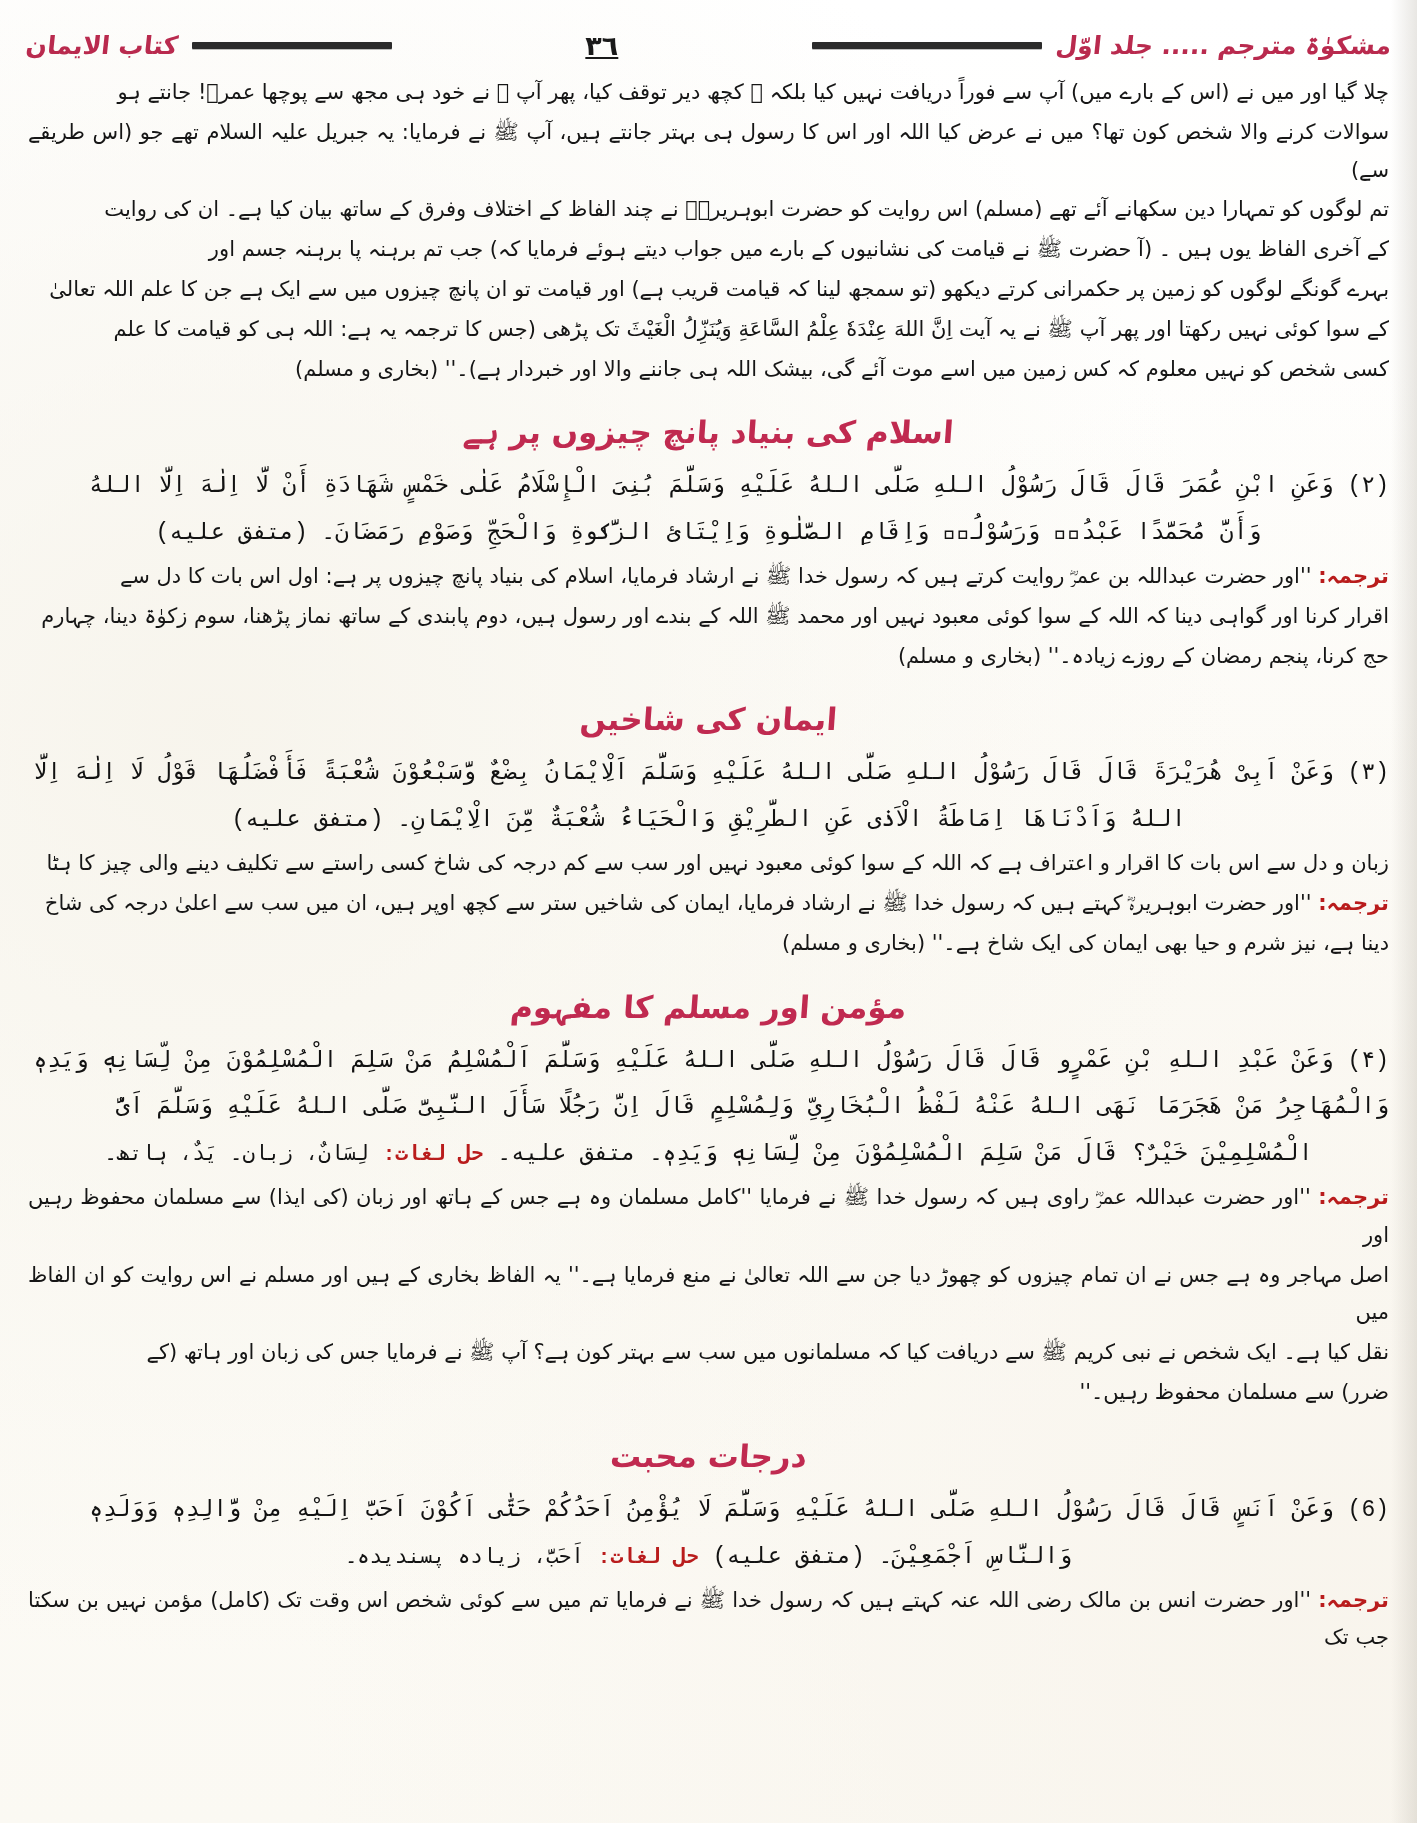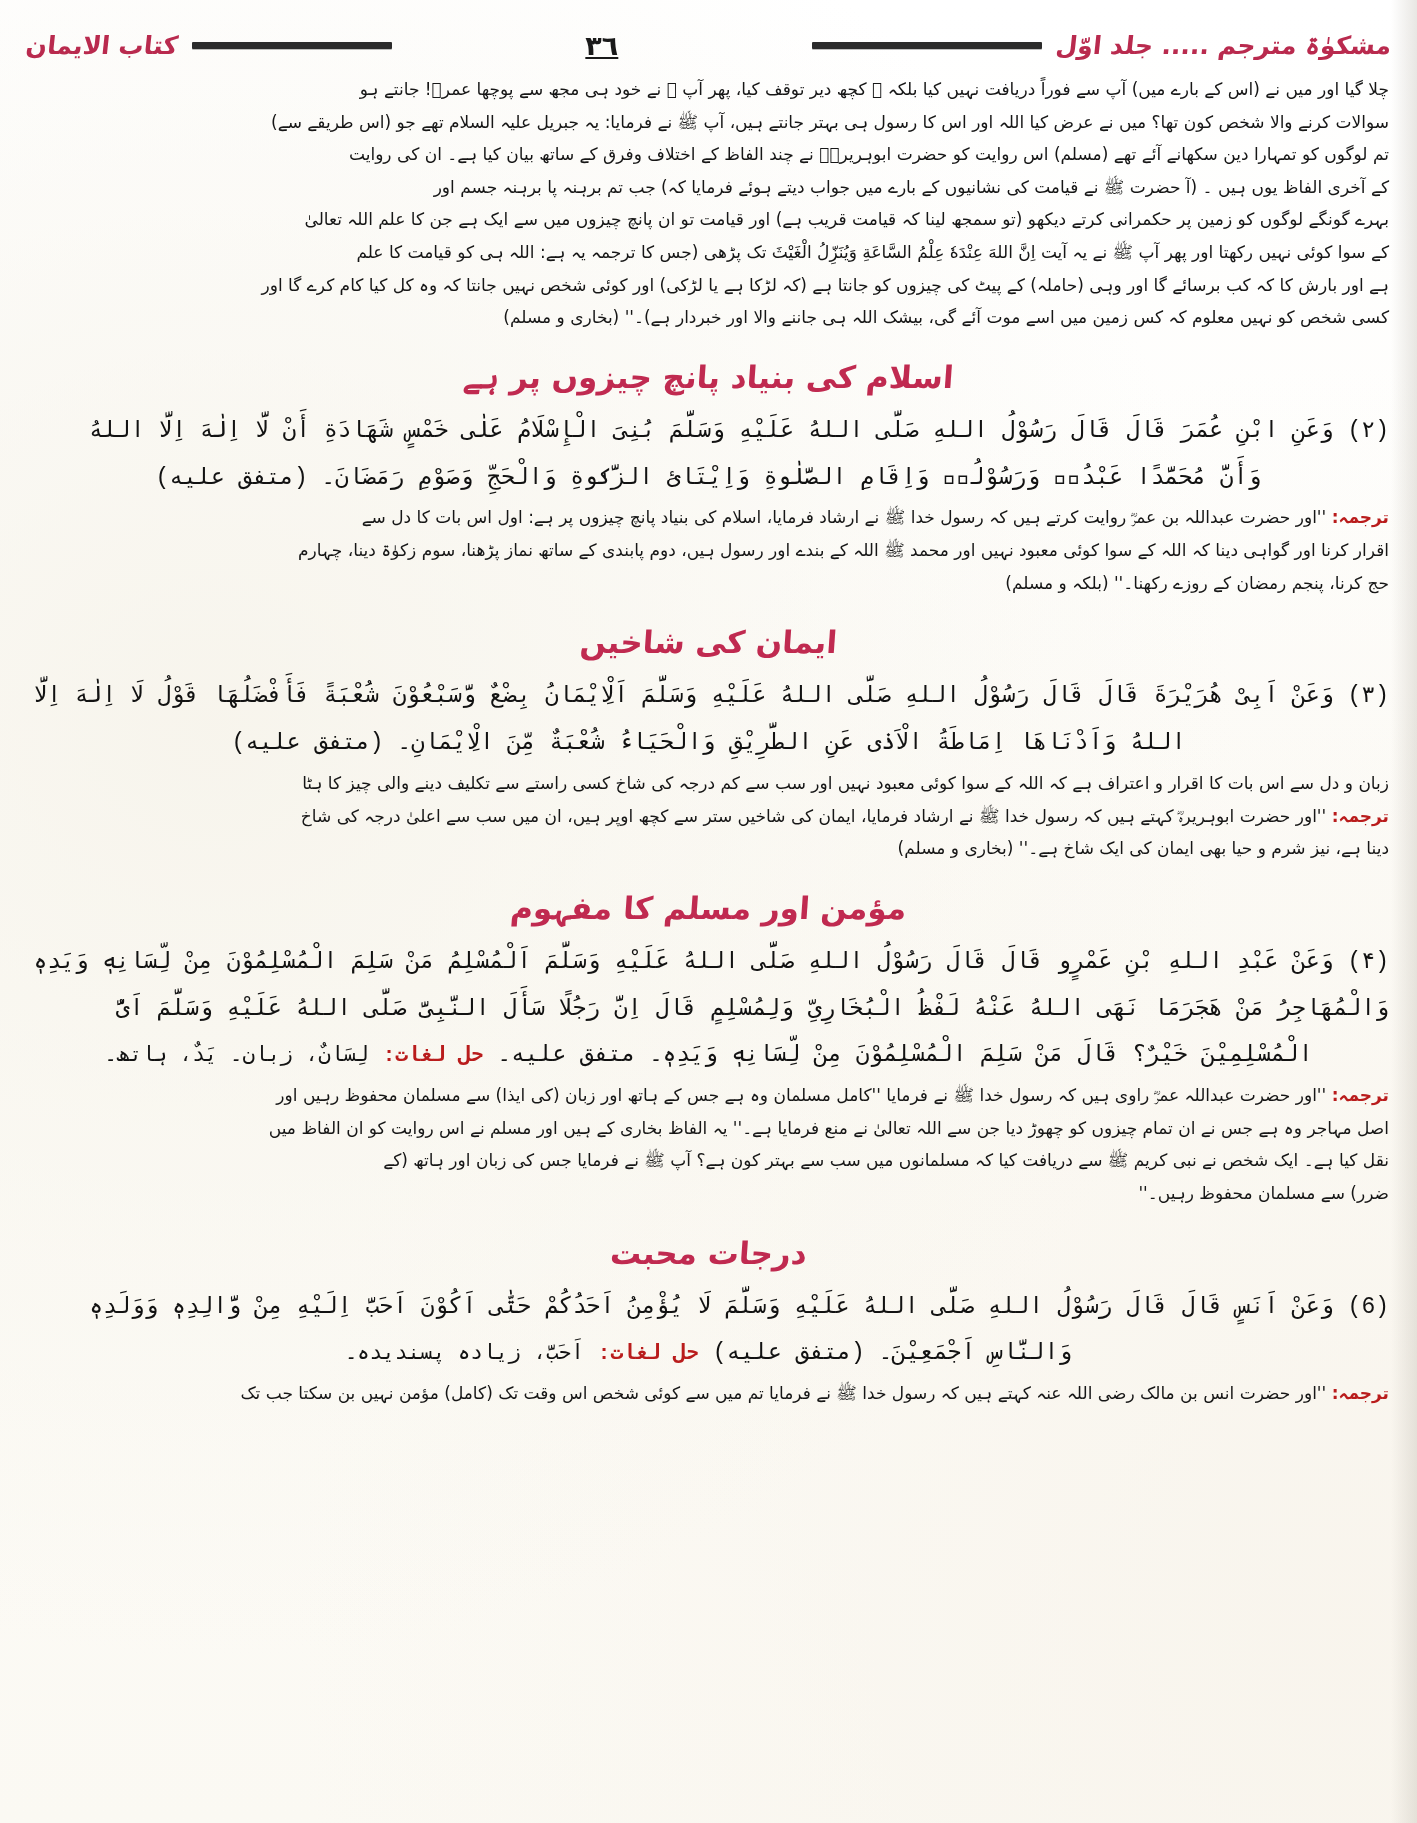--- a/index.html
+++ b/index.html
@@ -96,21 +96,21 @@
     text-align: justify;
     text-justify: inter-word;
     color: #161616;
     font-size: 21.5px;
     line-height: 1.72;
     margin: 0 0 2px 0;
     padding: 0 6px;
     font-family: "DejaVu Sans", "Liberation Sans", sans-serif;
   }
   .para.nastaliq {
-    font-size: 17px;
+    font-size: 21px;
     line-height: 1.80;
   }
   .para.arabic {
     font-size: 23px;
     line-height: 1.95;
     text-align: center;
     font-family: Liberation Mono, monospace;
     color: #121212;
     letter-spacing: 0.2px;
   }
@@ -160,36 +160,35 @@
 
   <div class="content">
 
     <div>
       <p class="para nastaliq">چلا گیا اور میں نے (اس کے بارے میں) آپ سے فوراً دریافت نہیں کیا بلکہ ﷺ کچھ دیر توقف کیا، پھر آپ ﷺ نے خود ہی مجھ سے پوچھا عمرؓ! جانتے ہو</p>
       <p class="para nastaliq">سوالات کرنے والا شخص کون تھا؟ میں نے عرض کیا اللہ اور اس کا رسول ہی بہتر جانتے ہیں، آپ ﷺ نے فرمایا: یہ جبریل علیہ السلام تھے جو (اس طریقے سے)</p>
       <p class="para nastaliq">تم لوگوں کو تمہارا دین سکھانے آئے تھے (مسلم) اس روایت کو حضرت ابوہریرہؓ نے چند الفاظ کے اختلاف وفرق کے ساتھ بیان کیا ہے۔ ان کی روایت</p>
       <p class="para nastaliq">کے آخری الفاظ یوں ہیں ۔ (آ حضرت ﷺ نے قیامت کی نشانیوں کے بارے میں جواب دیتے ہوئے فرمایا کہ) جب تم برہنہ پا برہنہ جسم اور</p>
       <p class="para nastaliq">بہرے گونگے لوگوں کو زمین پر حکمرانی کرتے دیکھو (تو سمجھ لینا کہ قیامت قریب ہے) اور قیامت تو ان پانچ چیزوں میں سے ایک ہے جن کا علم اللہ تعالیٰ</p>
       <p class="para nastaliq">کے سوا کوئی نہیں رکھتا اور پھر آپ ﷺ نے یہ آیت اِنَّ اللهَ عِنْدَهٗ عِلْمُ السَّاعَةِ وَیُنَزِّلُ الْغَیْثَ تک پڑھی (جس کا ترجمہ یہ ہے: اللہ ہی کو قیامت کا علم</p>
-      <p class="para nastaliq">ہے اور بارش کا کہ کب برسائے گا اور وہی (حاملہ) کے پیٹ کی چیزوں کو جانتا ہے (کہ لڑکا ہے یا لڑکی) اور کوئی شخص نہیں جانتا کہ وہ کل کیا کام کرے گا اور</p>
       <p class="para nastaliq">کسی شخص کو نہیں معلوم کہ کس زمین میں اسے موت آئے گی، بیشک اللہ ہی جاننے والا اور خبردار ہے)۔'' (بخاری و مسلم)</p>
     </div>
 
     <div class="spacer-sm"></div>
     <h2 class="heading-red">اسلام کی بنیاد پانچ چیزوں پر ہے</h2>
 
     <p class="para arabic arabic-just">(۲) وَعَنِ ابْنِ عُمَرَ قَالَ قَالَ رَسُوْلُ اللهِ صَلَّی اللهُ عَلَیْهِ وَسَلَّمَ بُنِیَ الْإِسْلَامُ عَلٰی خَمْسٍ شَهَادَةِ أَنْ لَّا اِلٰهَ اِلَّا اللهُ</p>
     <p class="para arabic">وَأَنَّ مُحَمَّدًا عَبْدُهٗ وَرَسُوْلُهٗ وَاِقَامِ الصَّلٰوةِ وَاِیْتَائِ الزَّکٰوةِ وَالْحَجِّ وَصَوْمِ رَمَضَانَ۔ (متفق علیه)</p>
 
     <p class="para nastaliq">
       <span class="lbl-red">ترجمہ:</span>
       <span>''اور حضرت عبداللہ بن عمرؓ روایت کرتے ہیں کہ رسول خدا ﷺ نے ارشاد فرمایا، اسلام کی بنیاد پانچ چیزوں پر ہے: اول اس بات کا دل سے</span>
     </p>
     <p class="para nastaliq">اقرار کرنا اور گواہی دینا کہ اللہ کے سوا کوئی معبود نہیں اور محمد ﷺ اللہ کے بندے اور رسول ہیں، دوم پابندی کے ساتھ نماز پڑھنا، سوم زکوٰۃ دینا، چہارم</p>
-    <p class="para nastaliq">حج کرنا، پنجم رمضان کے روزے رکھنا۔'' (بلکہ و مسلم)</p>
+    <p class="para nastaliq">حج کرنا، پنجم رمضان کے روزے زیادہ۔'' (بخاری و مسلم)</p>
 
     <div class="spacer-sm"></div>
     <h2 class="heading-red">ایمان کی شاخیں</h2>
 
     <p class="para arabic arabic-just">(۳) وَعَنْ اَبِیْ هُرَیْرَةَ قَالَ قَالَ رَسُوْلُ اللهِ صَلَّی اللهُ عَلَیْهِ وَسَلَّمَ اَلْاِیْمَانُ بِضْعٌ وَّسَبْعُوْنَ شُعْبَةً فَأَفْضَلُهَا قَوْلُ لَا اِلٰهَ اِلَّا</p>
     <p class="para arabic">اللهُ وَاَدْنَاهَا اِمَاطَةُ الْاَذٰی عَنِ الطَّرِیْقِ وَالْحَیَاءُ شُعْبَةٌ مِّنَ الْاِیْمَانِ۔ (متفق علیه)</p>
 
     <p class="para nastaliq">زبان و دل سے اس بات کا اقرار و اعتراف ہے کہ اللہ کے سوا کوئی معبود نہیں اور سب سے کم درجہ کی شاخ کسی راستے سے تکلیف دینے والی چیز کا ہٹا</p>
     <p class="para nastaliq">
       <span class="lbl-red">ترجمہ:</span>

